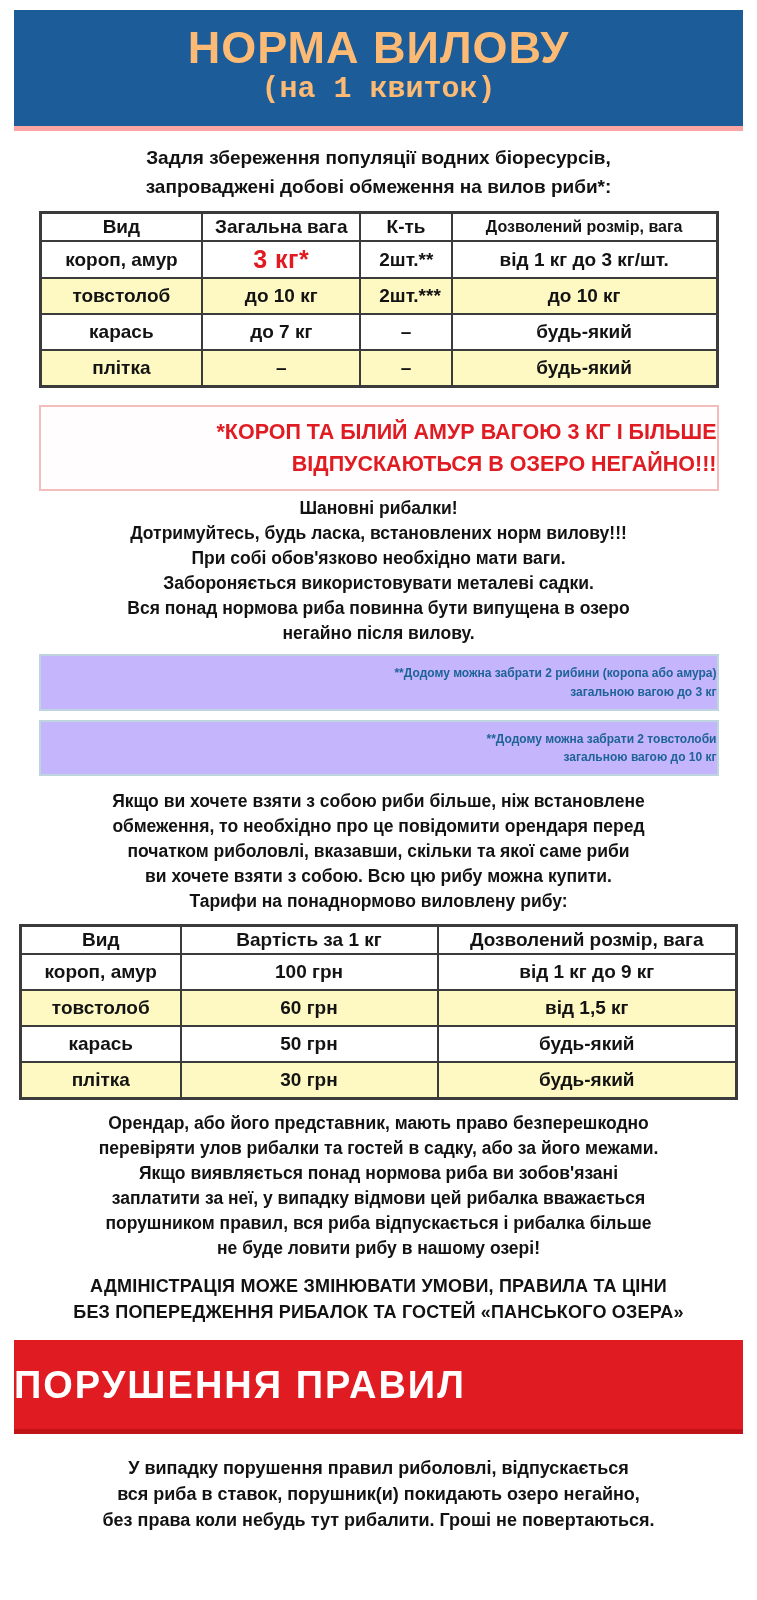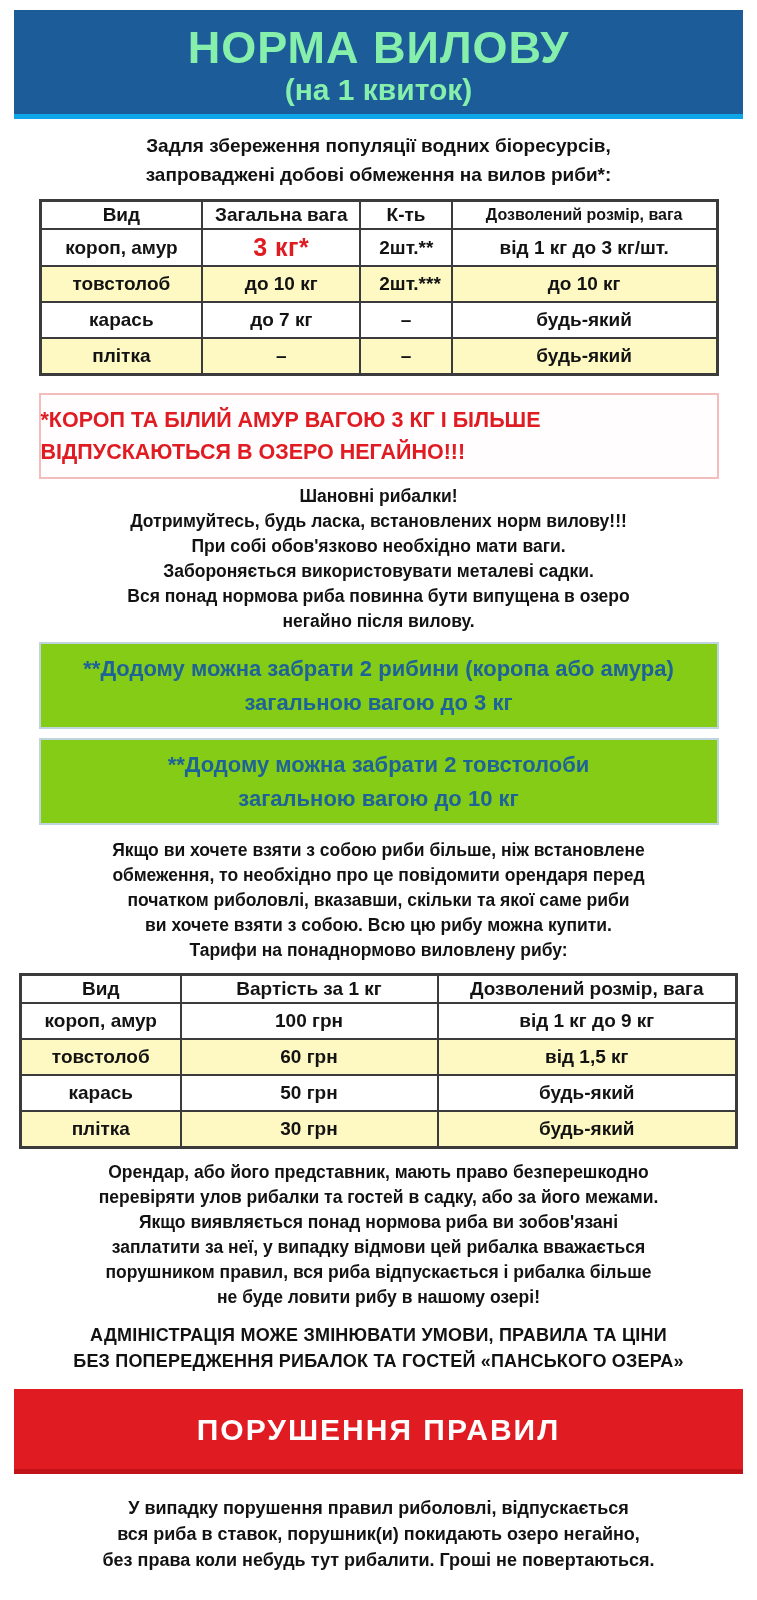--- a/index.html
+++ b/index.html
@@ -6,26 +6,26 @@
   html,body { background:#ffffff; }
   body {
     width:757px; min-height:1600px; margin:0 auto;
     font-family:"Liberation Sans", sans-serif;
     font-weight:bold; color:#121212;
   }
   .page { width:757px; min-height:1600px; background:#fff; overflow:hidden; }
 
   
   .header-banner {
-    margin:10px 14px 0; background:#1c5c99; color:#86efac;
-    text-align:center; padding:14px 0 8px;
-    border-bottom:5px solid #0ea5e9;
+    margin:10px 14px 0; background:#1c5c99; color:#fdba74;
+    text-align:center; padding:14px 0 20px;
+    border-bottom:5px solid #fca5a5;
   }
   .header-title { font-size:45px; line-height:1.05; letter-spacing:1px; font-weight:bold; }
-  .header-subtitle { font-size:30px; line-height:1.1; margin-top:2px; }
+  .header-subtitle { font-size:30px; line-height:1.1; margin-top:2px;font-family:Liberation Mono, monospace; }
 
   .intro-text {
     margin-top:13px; text-align:center; font-size:19px; line-height:1.5;
     white-space:pre-line;
   }
 
   
   table { border-collapse:collapse; margin:10px auto 0; width:680px; table-layout:fixed; }
   td, th {
     border:2px solid #3b3b3b; text-align:center; vertical-align:middle;
@@ -37,53 +37,53 @@
   tr.data td { height:36px; }
   tr.gray td { background:#fef9c3; }
   td.small-head { font-size:16px; }
   td.red-big { color:#e01b22; font-size:25px; letter-spacing:0.5px; }
   .t1 .c1 { width:156px; } .t1 .c2 { width:152px; } .t1 .c3 { width:88px; } .t1 .c4 { width:255px; }
   .t2 .c1 { width:160px; } .t2 .c2 { width:257px; } .t2 .c3 { width:299px; }
 
   
   .warning-box {
     width:680px; margin:17px auto 0; border:2px solid #f2bdbb;
-    text-align:left; color:#e01b22; font-size:21.5px; line-height:1.5;
+    text-align:right; color:#e01b22; font-size:21.5px; line-height:1.5;
     padding:9px 0; white-space:pre-line; background:#fffdfd;
   }
 
   .total-line { text-align:center; font-size:28px; margin-top:5px; line-height:1.2; }
   .total-line .hl { color:#e01b22; }
 
   .body-text {
     text-align:center; font-size:17.5px; line-height:1.43;
     white-space:pre-line; margin:5px 30px 0;
   }
 
   
   .note-box {
-    width:680px; margin:9px auto 0; border:2px solid #bed5e0; background:#84cc16;
-    color:#1e6397; text-align:center; font-size:22px; line-height:1.52;
+    width:680px; margin:9px auto 0; border:2px solid #bed5e0; background:#c4b5fd;
+    color:#1e6397; text-align:right; font-size:12px; line-height:1.52;
     padding:8px 0; white-space:pre-line;
   }
   .note-box.first { margin-top:8px; }
 
   .tariff-title { text-align:center; font-size:17.5px; line-height:1.43; margin-top:0; }
 
   .para2 { margin-top:13px; }
   .para3 { margin-top:11px; }
 
   .admin-notice {
     text-align:center; font-size:18px; line-height:1.45; margin-top:12px;
     white-space:pre-line; letter-spacing:0.2px;
   }
 
   .violation-banner {
-    margin:15px 14px 0; background:#e01b22; color:#ffffff; text-align:center;
-    font-size:30px; letter-spacing:2px; padding:24px 0 22px;
+    margin:15px 14px 0; background:#e01b22; color:#ffffff; text-align:left;
+    font-size:38px; letter-spacing:2px; padding:24px 0 22px;
     border-bottom:5px solid #c01318;
   }
 
   .footer-text {
     text-align:center; font-size:18px; line-height:1.44; margin-top:22px;
     white-space:pre-line;
   }
 </style>
 </head>
 <body>

